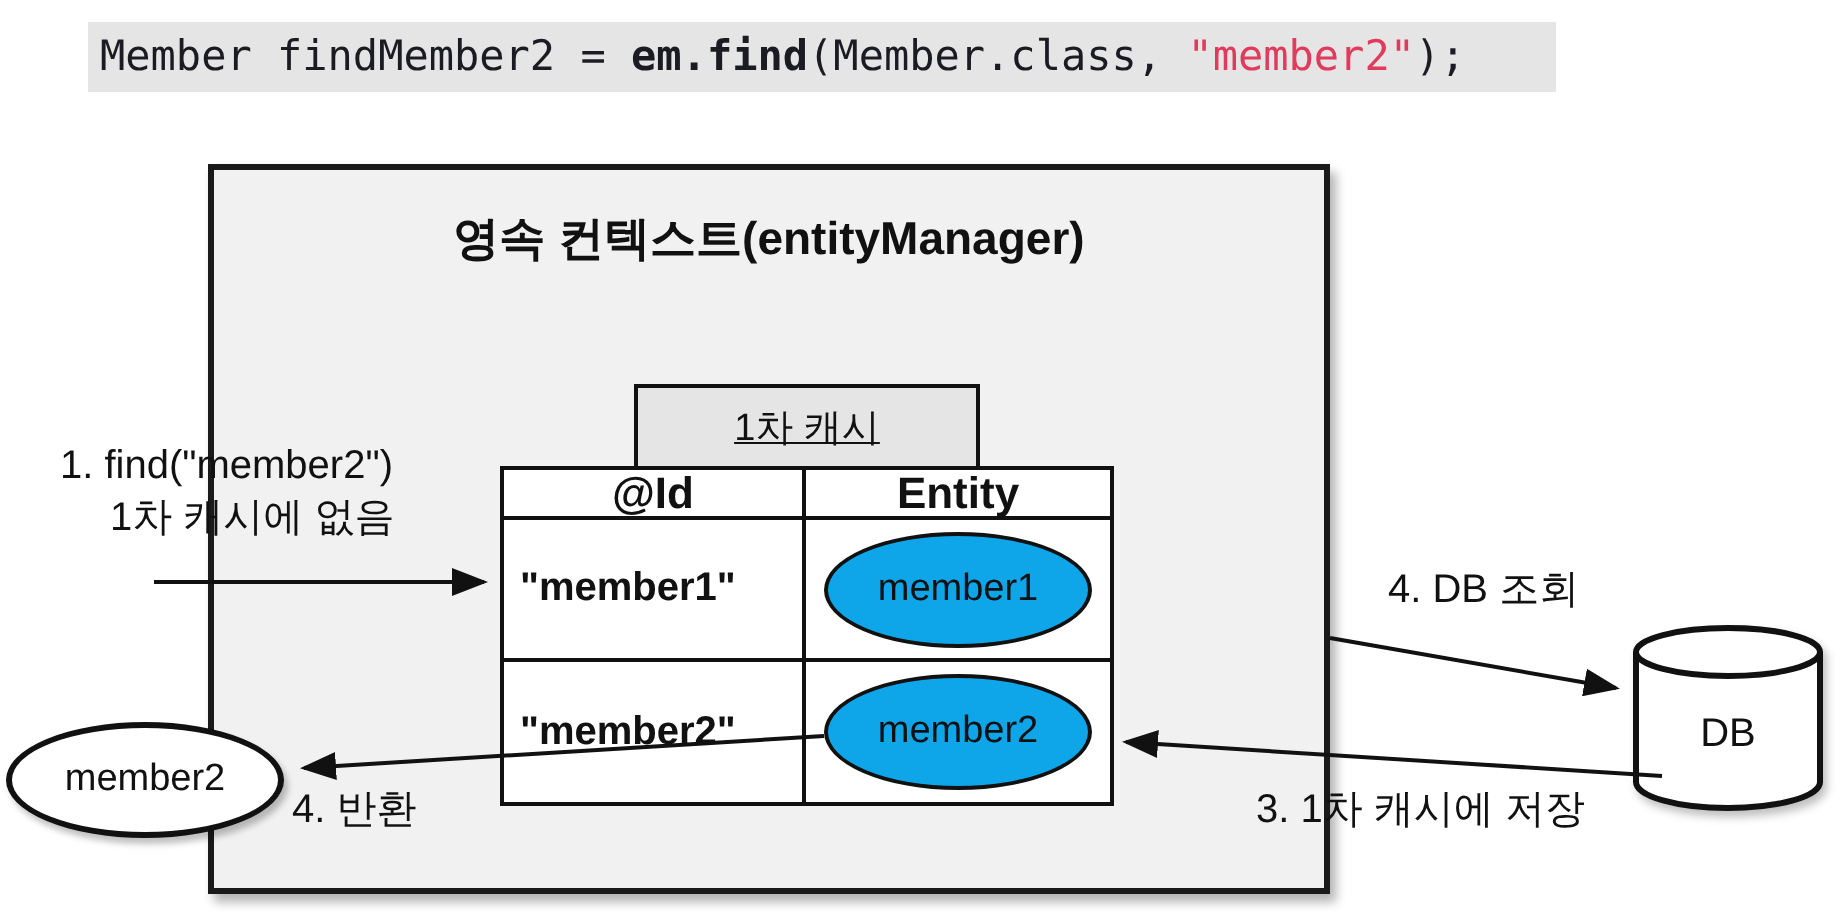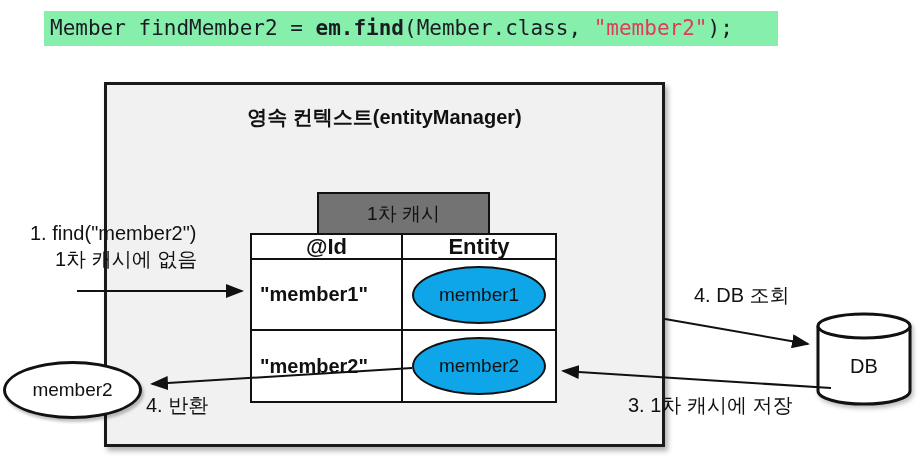--- a/index.html
+++ b/index.html
@@ -12,21 +12,21 @@
     font-family: "Liberation Sans", sans-serif;
     color: #111111;
     overflow: hidden;
   }
 
   
   .code-block {
     position: absolute;
     left: 44px; top: 11px;
     width: 734px; height: 35px;
-    background: #86efac;
+    background: #e5e5e5;
     font-family: "DejaVu Sans Mono", monospace;
     font-size: 21px;
     line-height: 35px;
     padding-left: 6px;
     white-space: pre;
     color: #1b1b24;
   }
   .seg-bold { font-weight: bold; }
   .seg-string { color: #e03a5c; }
 
@@ -38,35 +38,36 @@
     background: #f1f1f1;
     border: 3px solid #1a1a1a;
     box-shadow: 3px 4px 5px rgba(0,0,0,0.30);
     z-index: 1;
   }
   .pc-title {
     position: absolute;
     left: 104px; top: 104px;
     width: 561px;
     text-align: center;
-    font-size: 20px;
+    font-size: 23px;
     font-weight: bold;
     z-index: 2;
   }
 
   
   .cache-box {
     position: absolute;
     left: 317px; top: 192px;
     width: 173px; height: 43px;
-    background: #737373;
+    background: #e5e5e5;
     border: 2.5px solid #111111;
     display: flex; align-items: center; justify-content: center;
     font-size: 19px;
     z-index: 2;
+    text-decoration: underline;
   }
 
   
   .cache-table {
     position: absolute;
     left: 250px; top: 233px;
     width: 307px; height: 170px;
     background: #ffffff;
     border: 2.5px solid #111111;
     display: grid;

